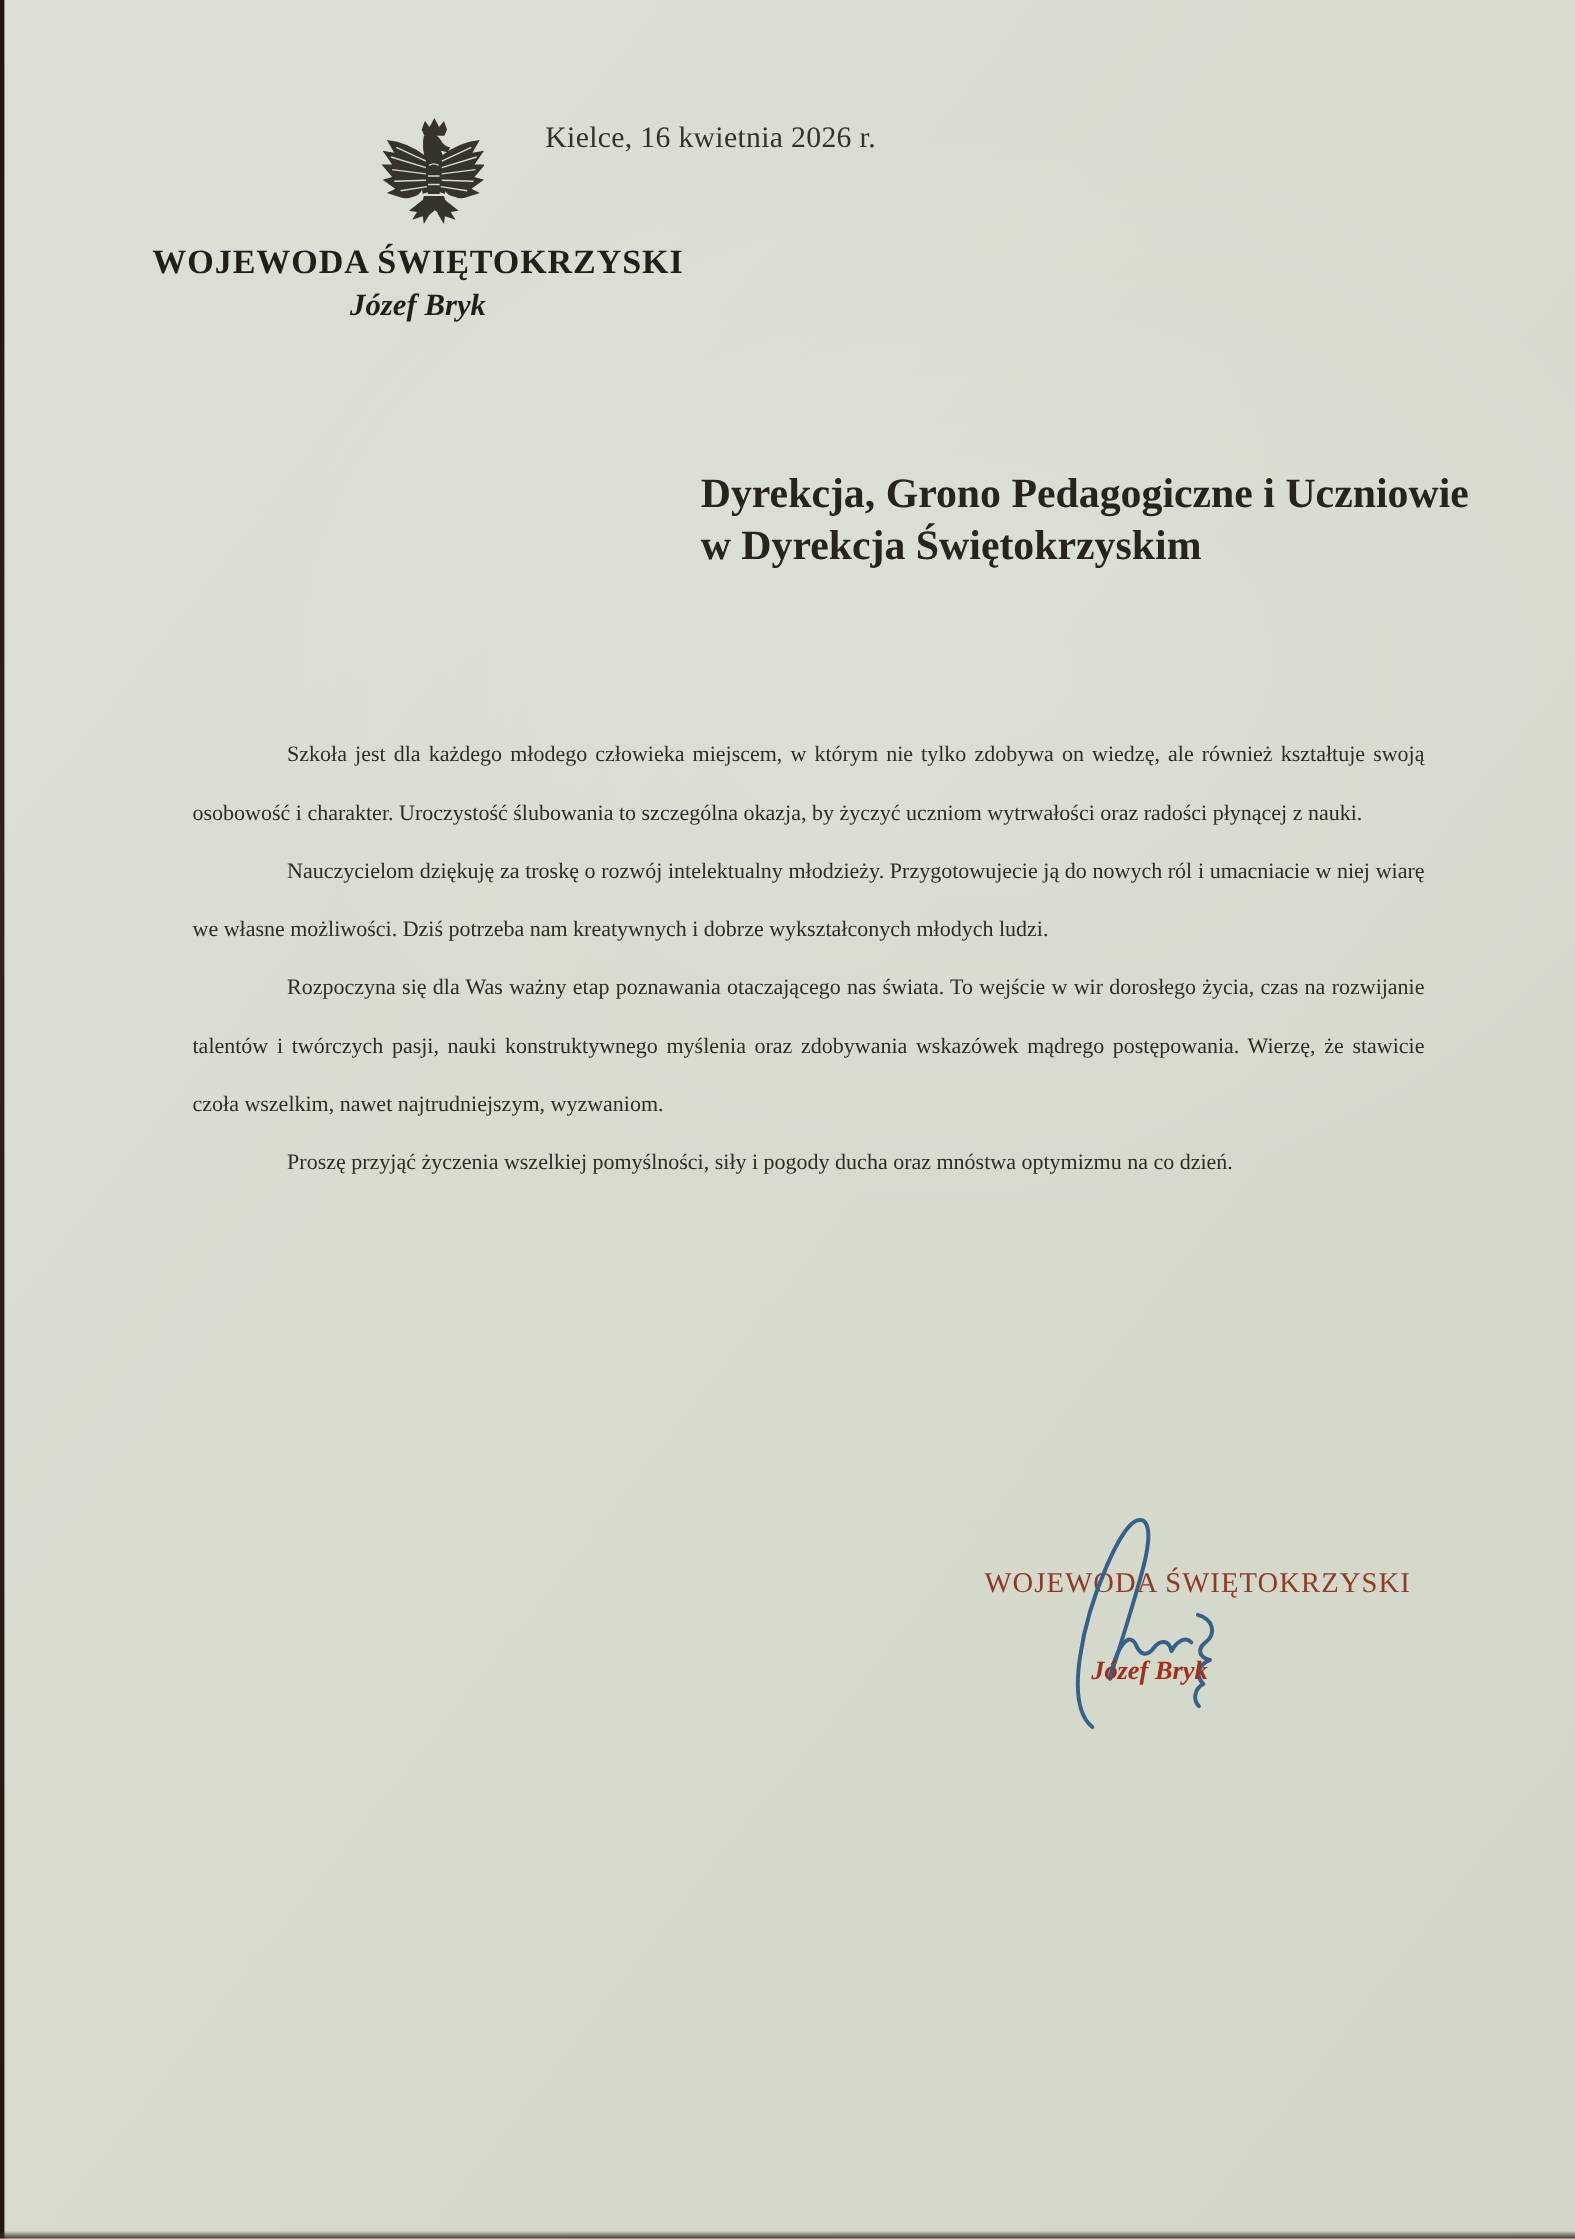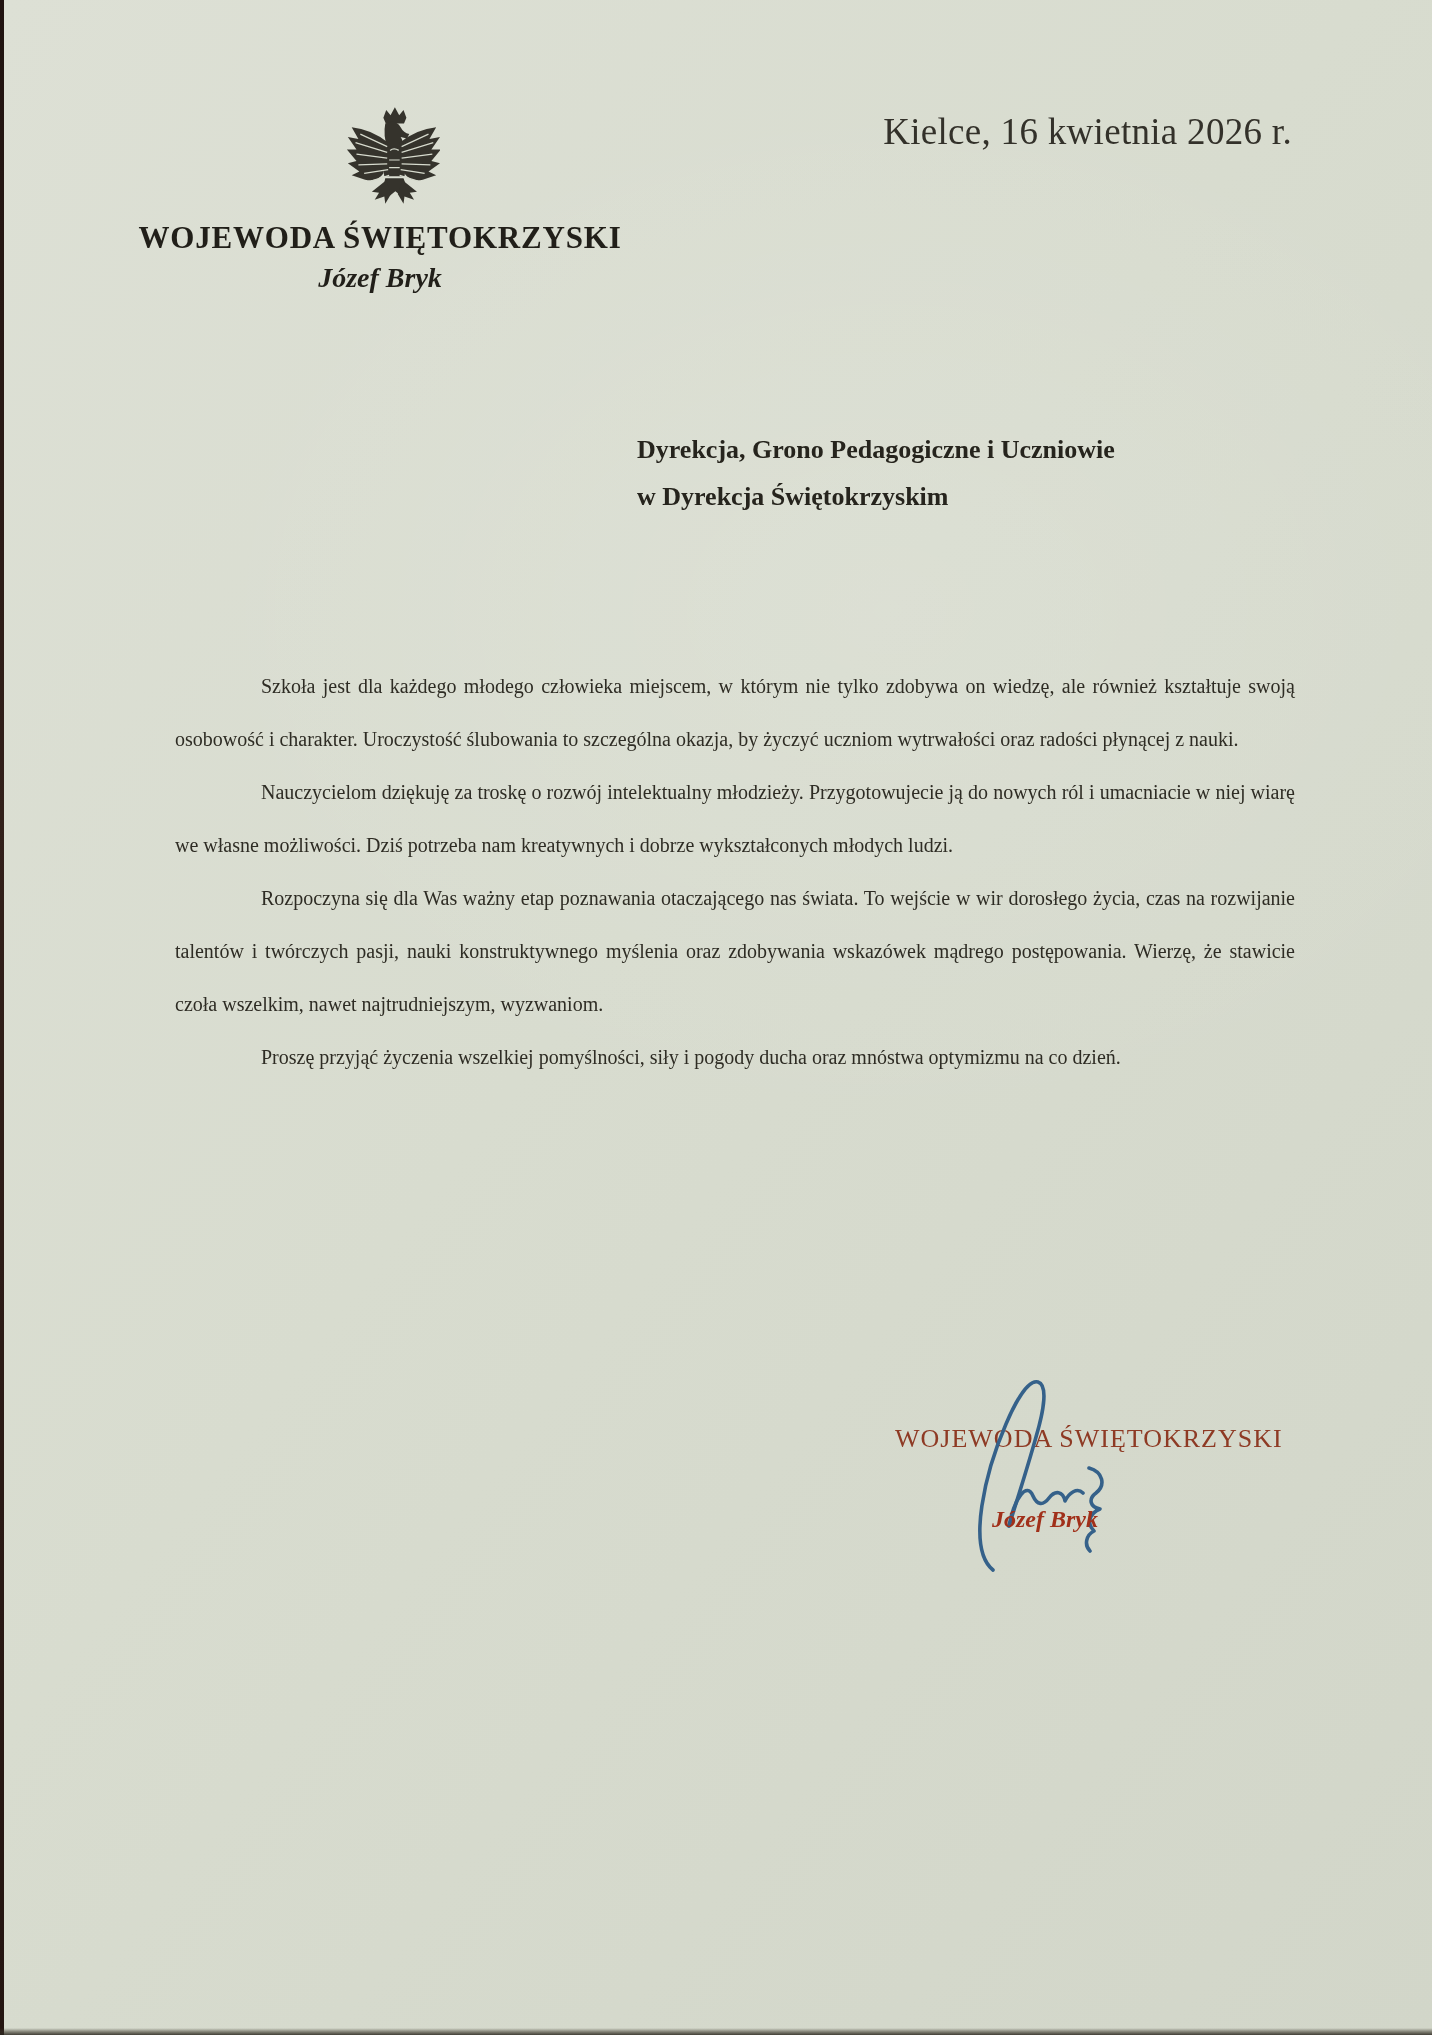--- a/index.html
+++ b/index.html
@@ -17,35 +17,35 @@
   .left-edge{
     position:absolute;left:0;top:0;width:4px;height:100%;
     background:linear-gradient(180deg,#201310 0%,#32201a 40%,#241511 100%);
   }
   .bottom-edge{
     position:absolute;left:0;bottom:0;width:100%;height:7px;
     background:linear-gradient(180deg,rgba(60,55,44,0) 0%,rgba(58,53,42,0.55) 55%,rgba(40,36,28,0.85) 100%);
   }
   .date-line{
     position:absolute;top:110px;left:0;width:1292px;
-    text-align:right;font-size:37px;letter-spacing:0.3px;color:#33312a;
+    text-align:center;font-size:27px;letter-spacing:0.3px;color:#33312a;
   }
   .emblem{position:absolute;left:344px;top:104px;width:96px;height:112px;}
   .letterhead{
     position:absolute;left:118px;top:220px;width:524px;text-align:center;
   }
   .office-title{
     font-size:31px;font-weight:bold;letter-spacing:0.8px;color:#211f19;white-space:nowrap;
   }
   .office-holder{
     margin-top:6px;font-size:28px;font-weight:bold;font-style:italic;color:#211f19;
   }
   .recipient{
     position:absolute;left:637px;top:426px;
-    font-size:26px;font-weight:bold;line-height:47px;color:#26241d;
+    font-size:38px;font-weight:bold;line-height:47px;color:#26241d;
   }
   .body-text{
     position:absolute;left:175px;top:660px;width:1120px;
     font-size:20px;line-height:53px;text-align:justify;color:#2e2c24;
   }
   .body-text p{margin:0;text-indent:86px;}
   .sig-block{position:absolute;left:858px;top:1372px;width:500px;height:220px;}
   .stamp-title{
     position:absolute;left:37px;top:52px;
     font-size:26px;letter-spacing:1px;color:#8e3a24;white-space:nowrap;

